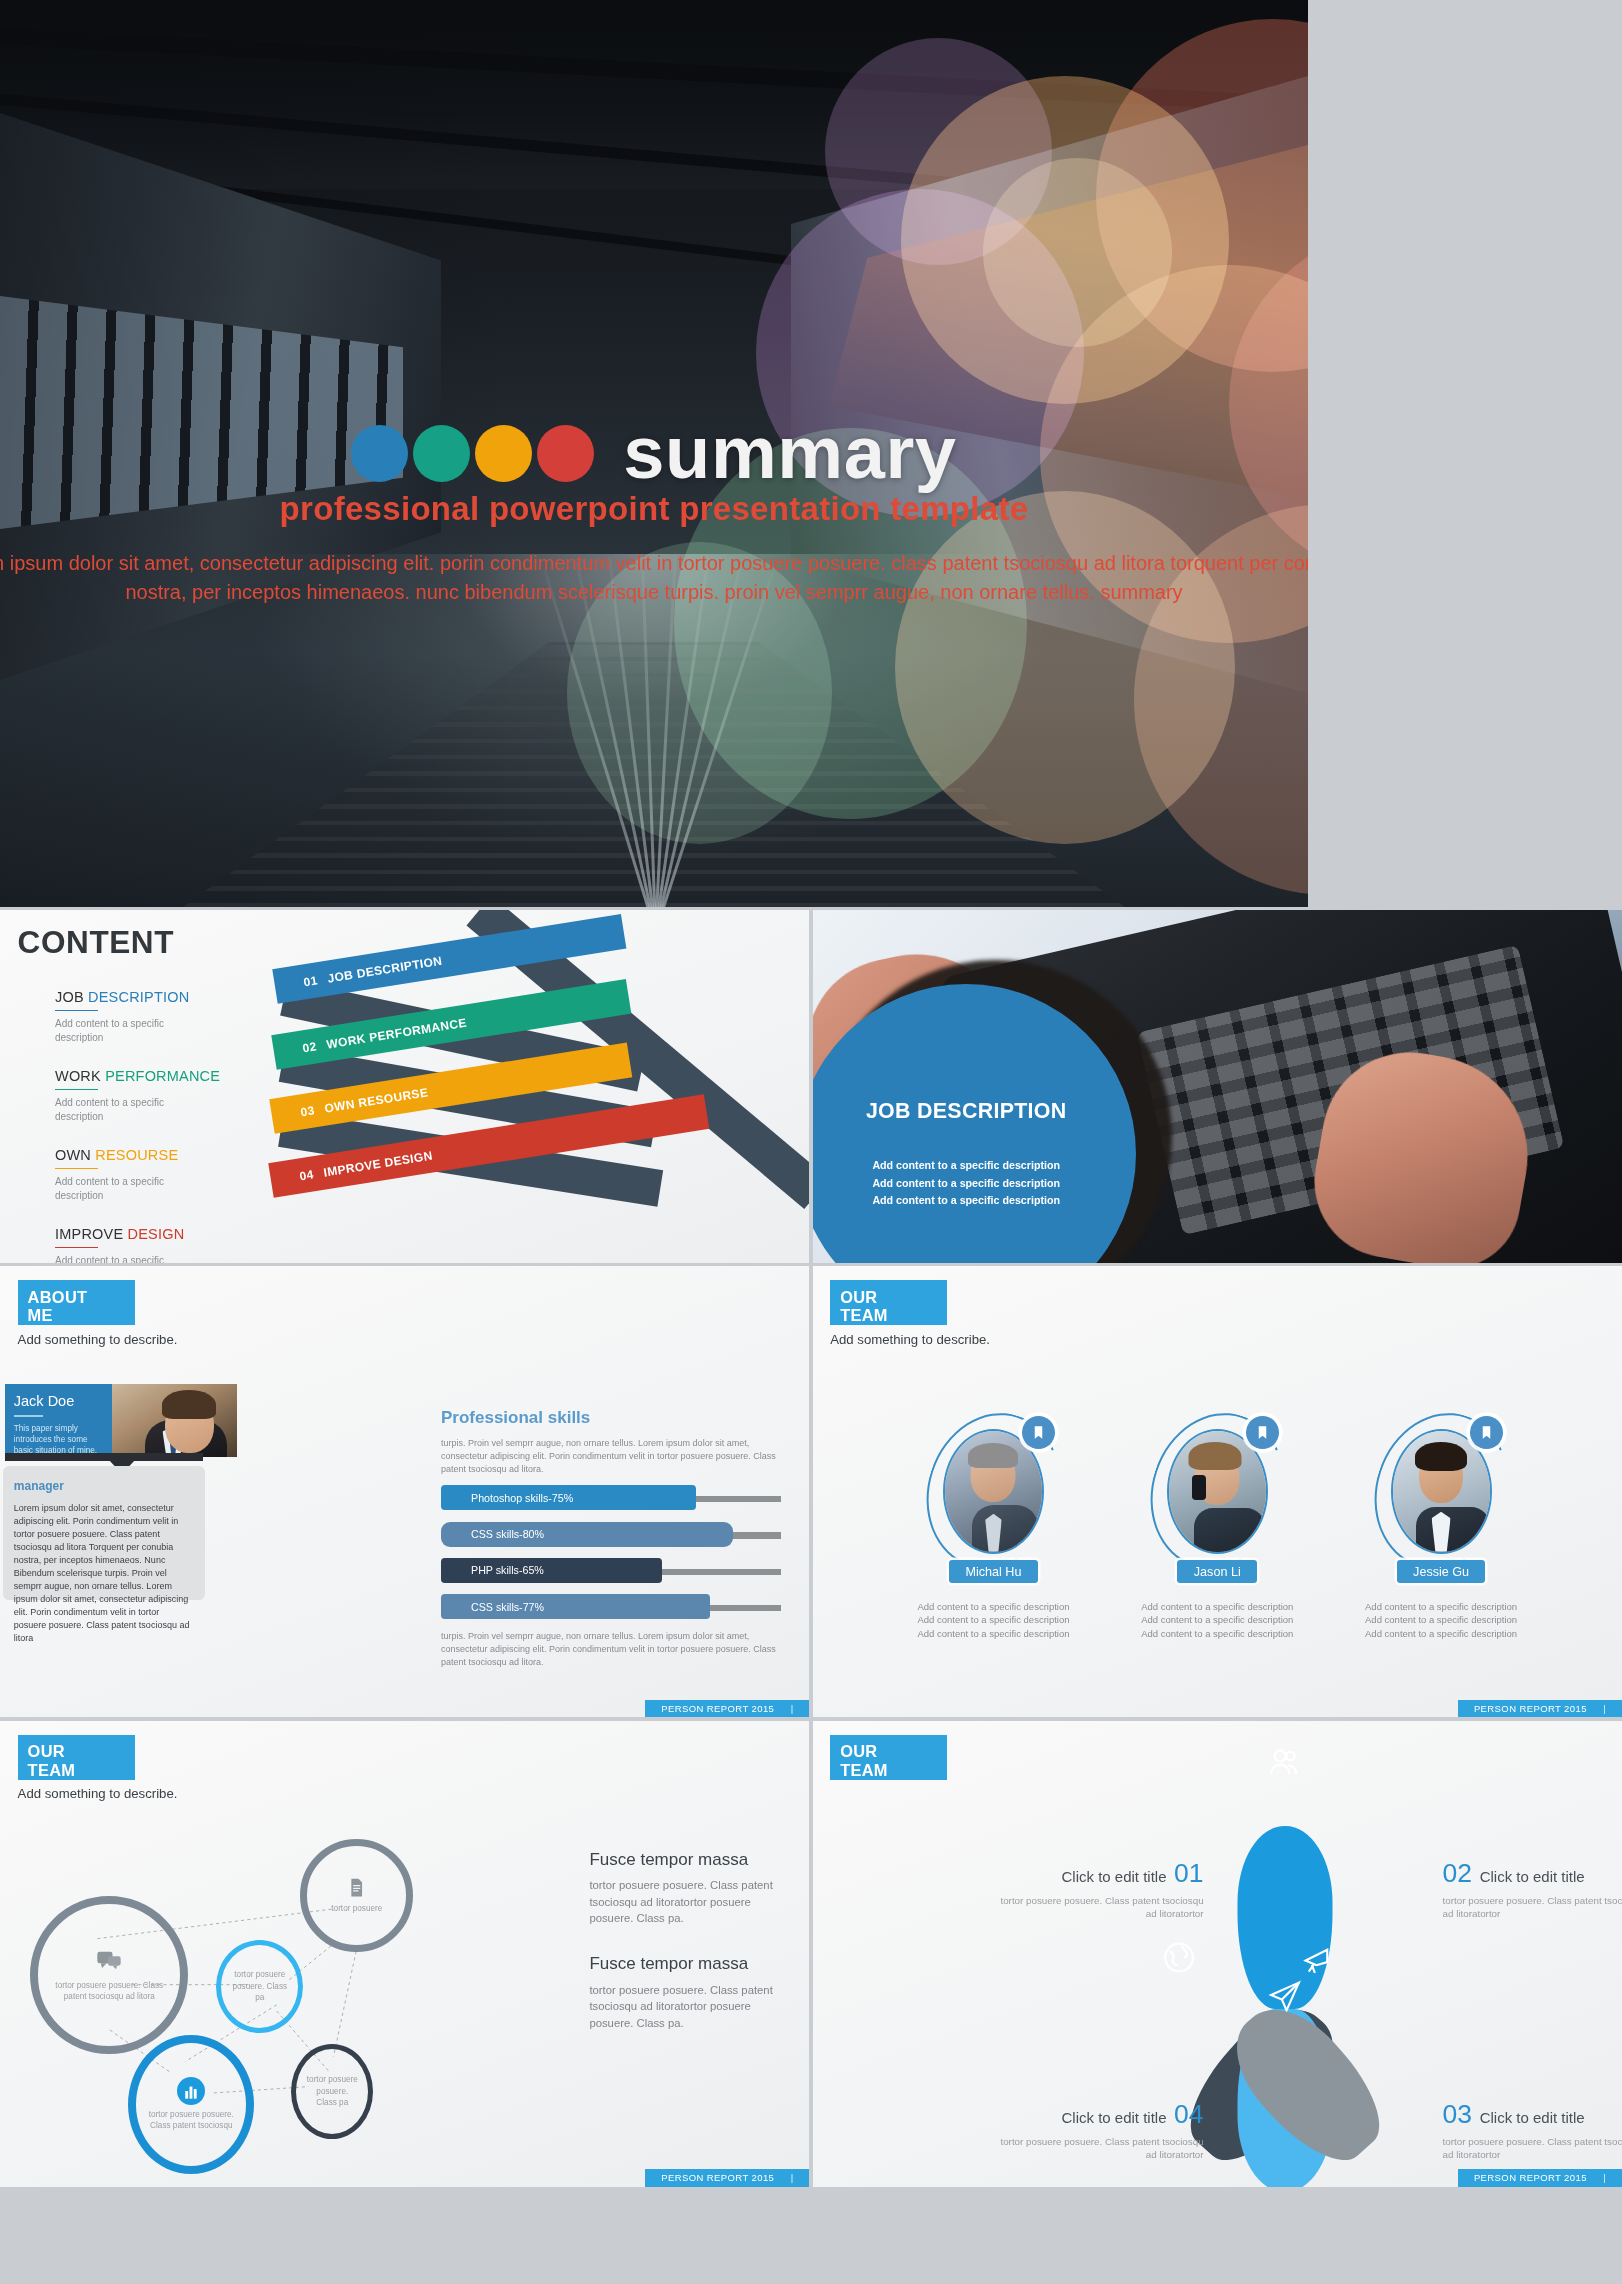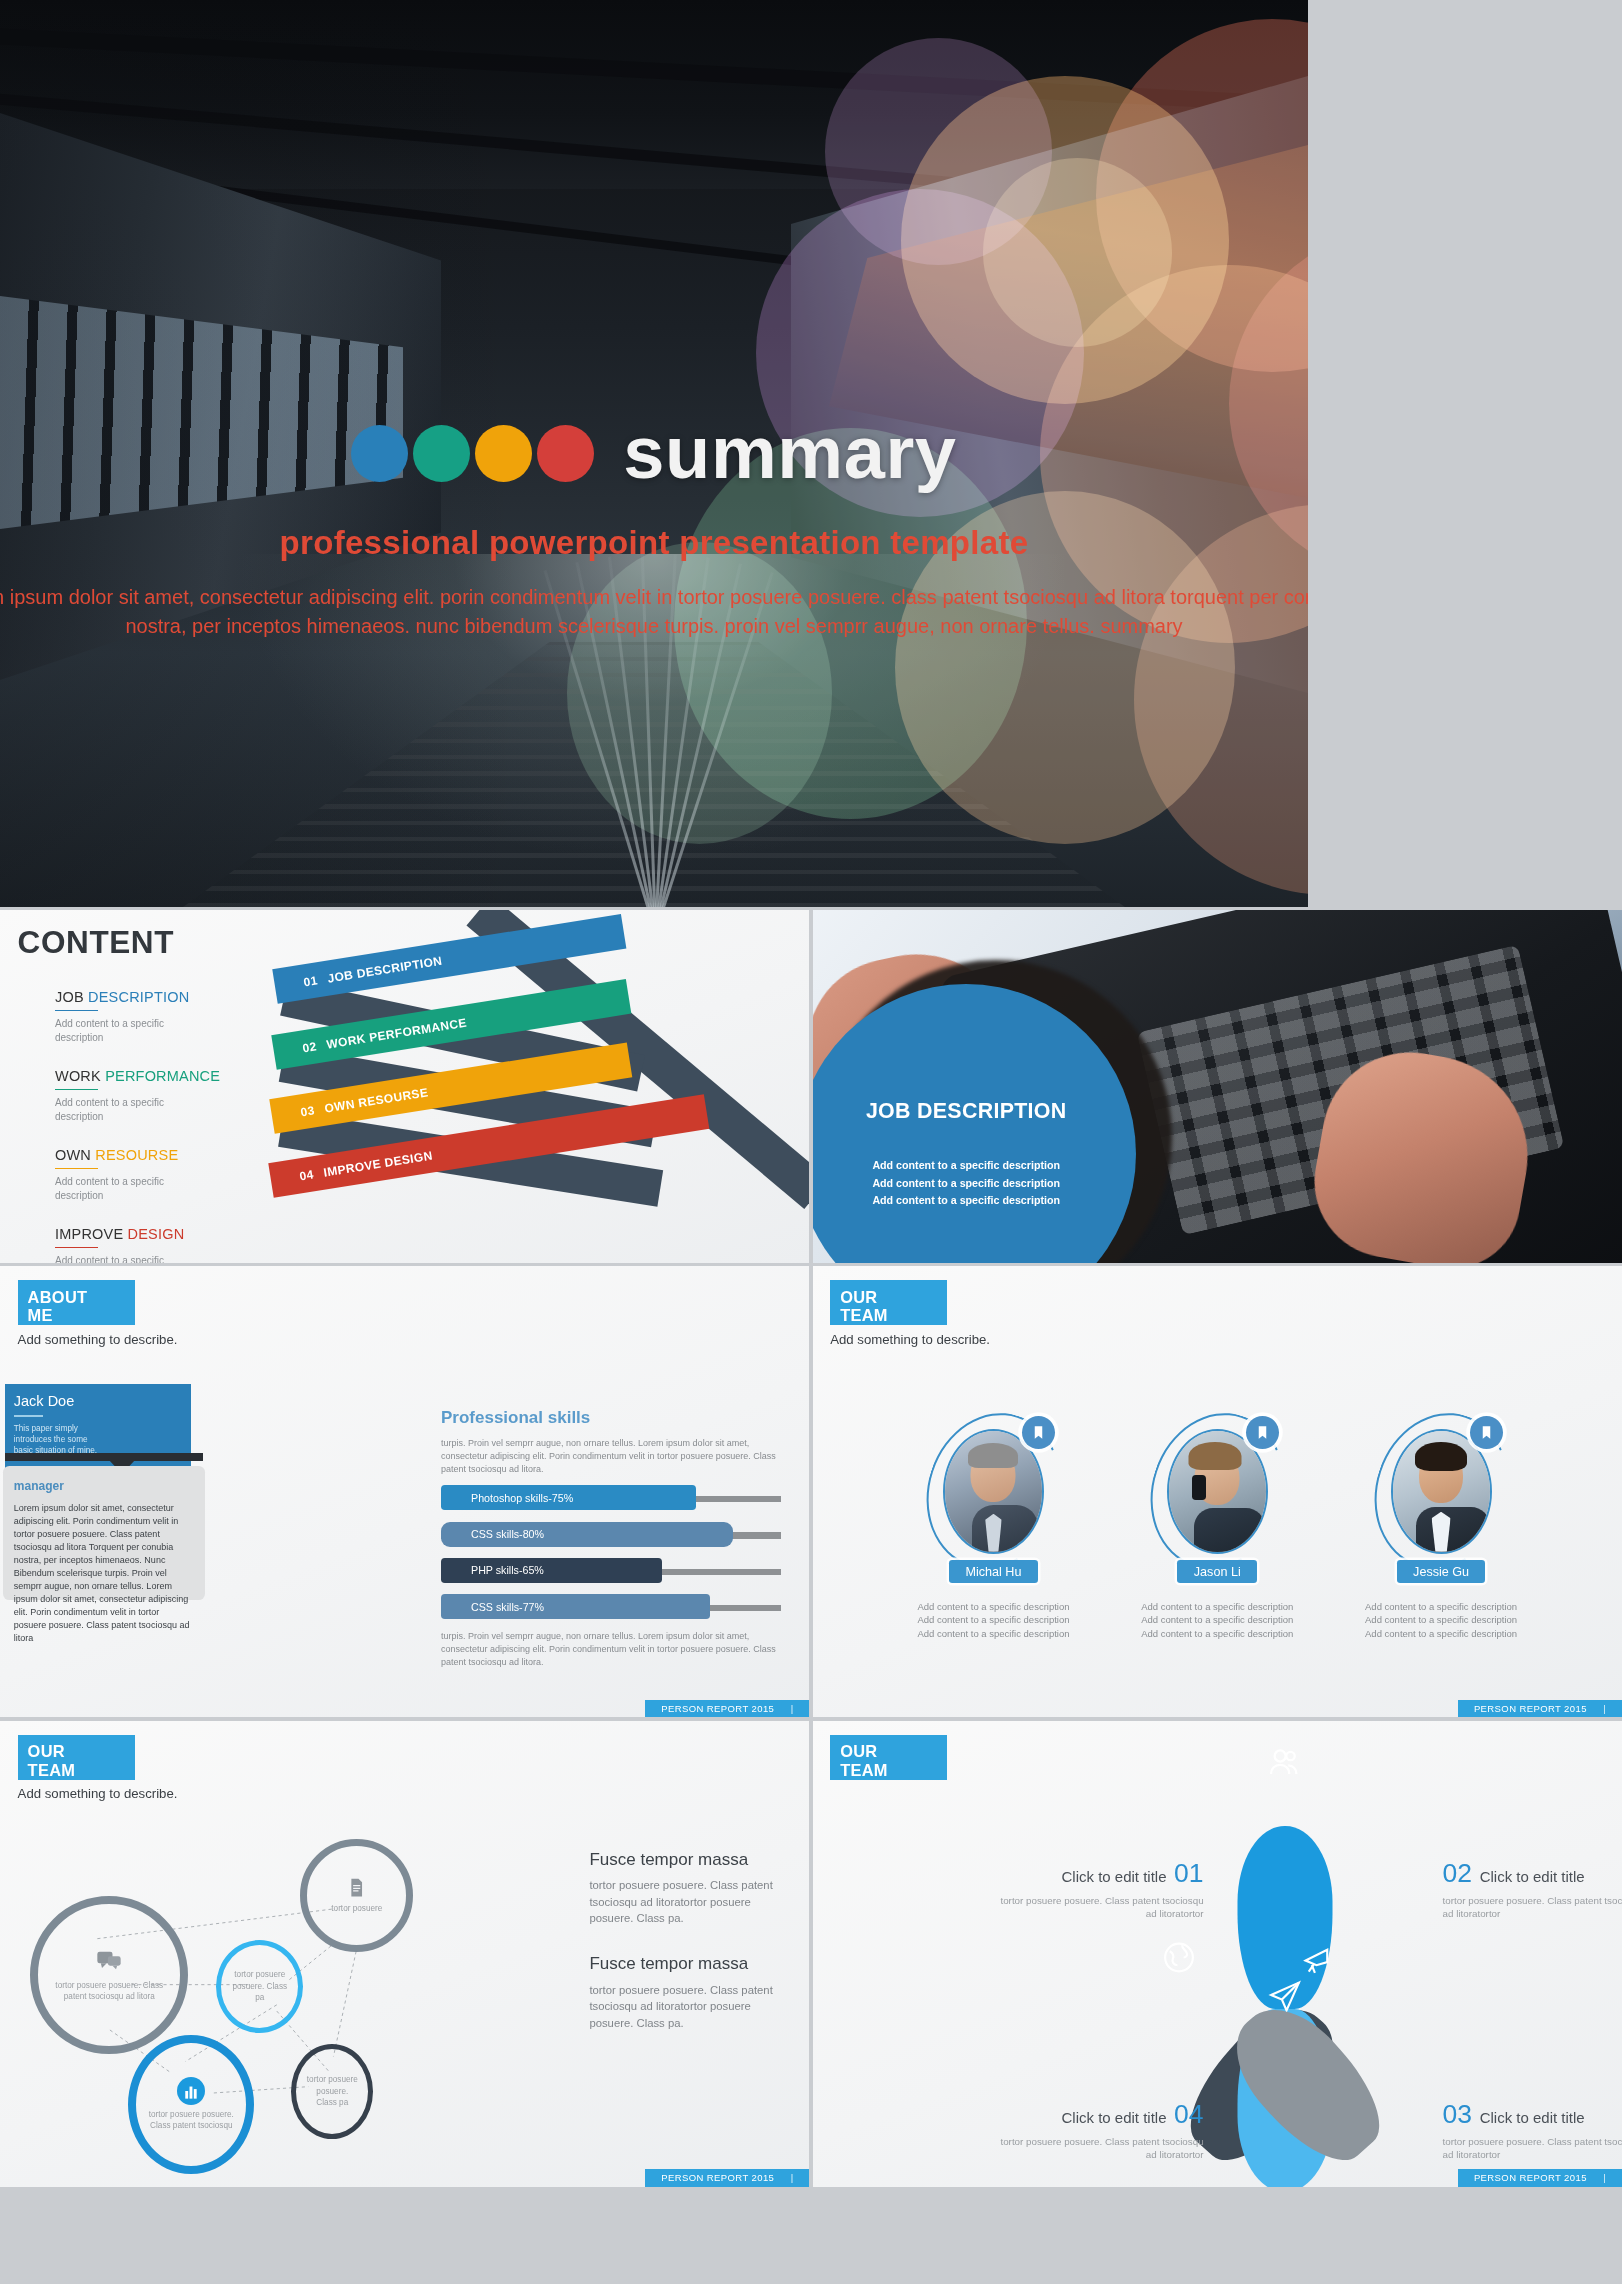--- a/index.html
+++ b/index.html
@@ -88,21 +88,21 @@
   }
   .hero-title-row { display:flex; align-items:center; gap:15px; }
   .dots { display:flex; gap:5px; }
   .dot { width:57px; height:57px; border-radius:50%; }
   .hero-title {
     font-size:74px; font-weight:700; color:#f2f2f2; letter-spacing:0.6px;
     line-height:1; margin-left:14px;
     text-shadow:0 1.3px 6.3px rgba(0,0,0,.35);
   }
   .hero-sub {
-    margin-top:34px; font-size:33px; font-weight:700;
+    font-size:33px; font-weight:700;
     color:#e04a36; letter-spacing:0.3px;
   }
   .hero-desc {
     margin-top:21.4px; width:1437px; text-align:center;
     font-size:20px; line-height:1.42; color:#e04a36;
   }
 
   
   .row { display:flex; width:1622px; gap:3.2px; }
   .gap { height:3.2px; width:100%; background:#c9ccd0; }
@@ -200,21 +200,21 @@
   .jd-circle {
     position:absolute; left:-16.4px; top:74px; width:340px; height:340px;
     border-radius:50%; background:#2a7fb8; color:#fff;
     display:flex; flex-direction:column; align-items:center; justify-content:center;
     text-align:center;
   }
   .jd-title { font-size:21.4px; font-weight:600; letter-spacing:0.3px; }
   .jd-lines { margin-top:33px; font-size:10.7px; line-height:1.62; font-weight:600; }
 
   
-  .am-card { position:absolute; left:5px; top:118px; width:186px; height:73px; display:flex;flex-direction:column; }
+  .am-card { position:absolute; left:5px; top:118px; width:232px; height:73px; display:flex; }
   .am-card-left {
     flex:0 0 107px; background:#2a7fb8; color:#fff; padding:8.8px 0 0 8.8px;
   }
   .am-name { font-size:14.5px; font-weight:400; }
   .am-rule { width:29px; height:1.9px; background:#9ccde8; margin:5.7px 0 7.6px; }
   .am-tag { font-size:8.2px; line-height:1.3; color:#cfe6f4; width:88px; }
   .am-photo {
     flex:1; position:relative; overflow:hidden;
     background:linear-gradient(150deg,#cbb79c 0%, #a98b6b 40%, #4a3b2d 100%);
   }

